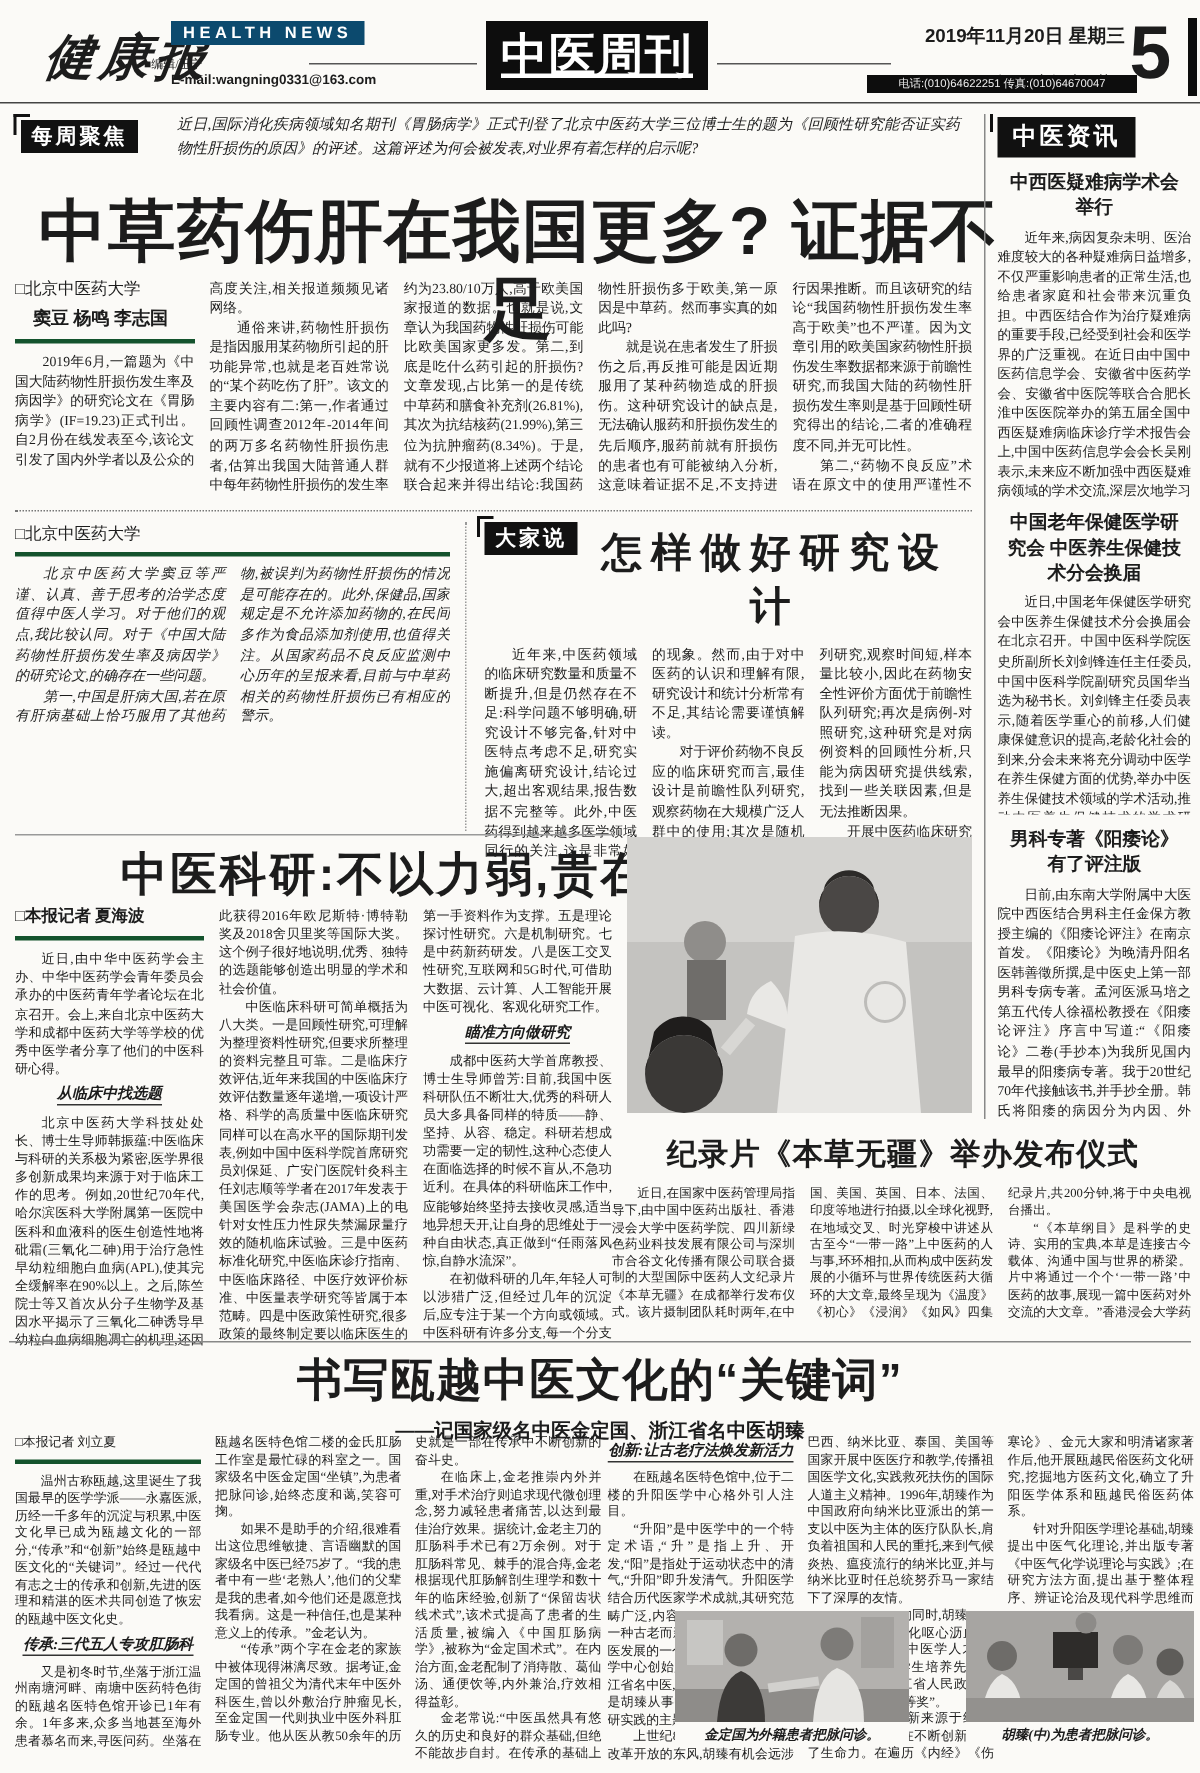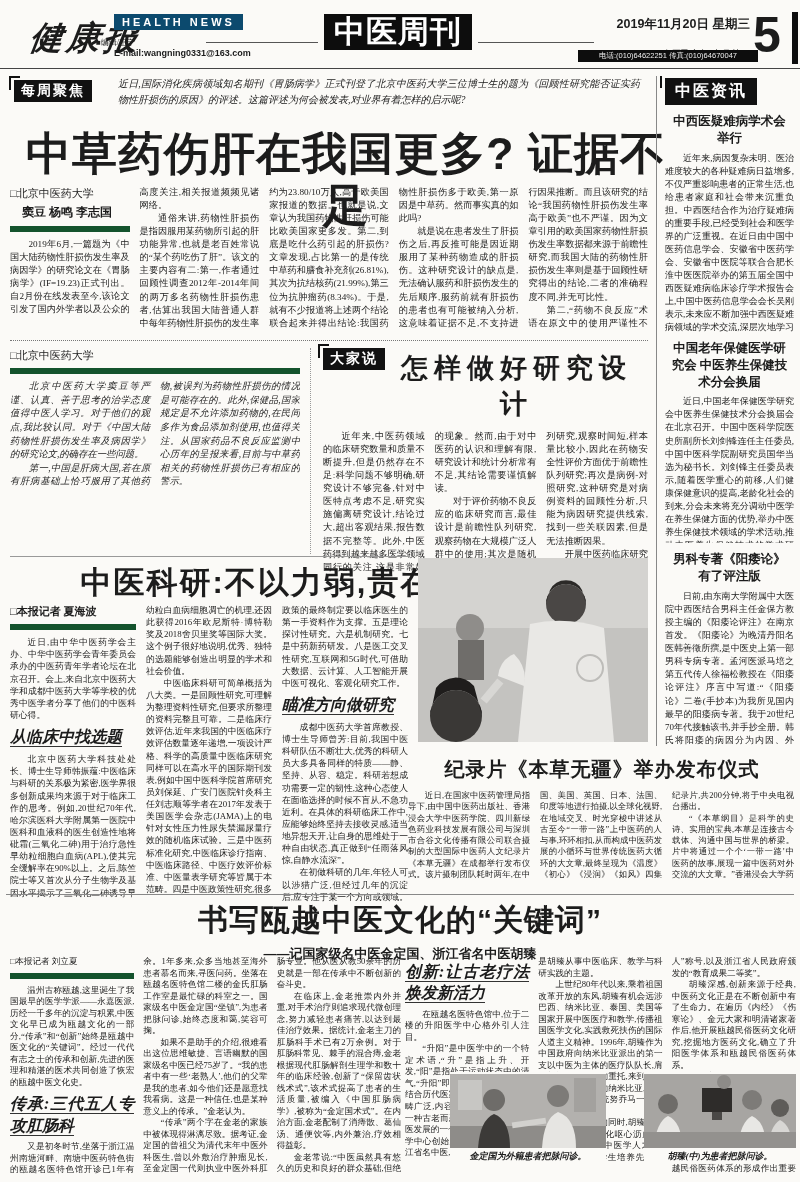--- a/index.html
+++ b/index.html
@@ -9,45 +9,45 @@
   
   .mh-rule{position:absolute;left:0;top:68px;width:800px;border-top:1px solid #444;}
   .paper-name{position:absolute;left:30px;top:16px;font-size:33px;font-weight:bold;font-style:italic;
               letter-spacing:4px;transform:skewX(-8deg);}
   .mh-en{position:absolute;left:114px;top:14px;background:#0c4a6e;color:#fff;
          font-family:"Liberation Sans",sans-serif;font-weight:bold;font-size:11px;
          padding:2px 8px;letter-spacing:3px;}
   .mh-editor{position:absolute;left:96px;top:37px;font-size:8px;}
   .mh-email{position:absolute;left:114px;top:48px;font-size:9px;font-weight:bold;
             font-family:"Liberation Sans",sans-serif;}
-  .mh-logo{position:absolute;left:324px;top:14px;width:148px;height:36px;background:#0d0d0d;
+  .mh-logo{position:absolute;left:324px;top:14px;width:148px;height:46px;background:#0d0d0d;
            color:#fff;display:flex;align-items:center;justify-content:center;
-           font-size:31px;font-weight:900;letter-spacing:1px;font-family:"Liberation Sans",sans-serif;}
+           font-size:31px;font-weight:900;letter-spacing:1px;font-family:"Liberation Sans",sans-serif;text-decoration:underline;}
   .mh-line-l{position:absolute;left:206px;top:42px;width:112px;border-top:1px solid #555;}
   .mh-line-r{position:absolute;left:478px;top:42px;width:116px;border-top:1px solid #555;}
   .mh-date{position:absolute;left:560px;top:16px;width:190px;text-align:right;
            font-family:"Liberation Sans",sans-serif;}
   .mh-date .d1{font-size:12.5px;font-weight:bold;}
   .mh-date .d2{font-size:9.5px;margin-top:15px;}
   .mh-contact{position:absolute;left:578px;top:50px;width:180px;background:#0d0d0d;color:#eee;
               font-size:7.5px;text-align:center;padding:1px 0;font-family:"Liberation Sans",sans-serif;}
   .mh-page{position:absolute;left:753px;top:10px;font-size:50px;font-weight:900;line-height:1;
            font-family:"Liberation Sans",sans-serif;}
   .mh-bar{position:absolute;left:792px;top:12px;width:6px;height:52px;background:#0d0d0d;}
   
   .badge{display:inline-block;background:#111;color:#fff;font-weight:bold;font-size:14px;
          padding:2px 7px;letter-spacing:2px;font-family:"Liberation Sans",sans-serif;position:relative;}
   .badge:before{content:"";position:absolute;left:-5px;top:-4px;width:9px;height:12px;
                 border-left:2px solid #111;border-top:2px solid #111;}
   .jtext{text-align:justify;}
   .jtext p{margin:0;text-indent:2em;}
-  .byline-box{text-indent:0 !important;border-bottom:6px solid #14532d;padding-bottom:5px;margin-bottom:6px;}
+  .byline-box{text-indent:0 !important;border-bottom:3px solid #14532d;padding-bottom:5px;margin-bottom:6px;}
   .byline-box .org{font-size:11px;}
   .byline-box .auth{font-size:12px;font-weight:bold;margin-top:2px;padding-left:1em;}
-  .subhead{font-weight:bold;font-style:italic;font-size:16px;margin:5px 0;
+  .subhead{font-weight:bold;font-style:italic;text-align:center;font-size:10px;margin:5px 0;
            text-indent:0 !important;}
   .subhead span{border-bottom:1px solid #333;padding-bottom:1px;}
   
   .focus-badge{position:absolute;left:14px;top:80px;}
   .focus-intro{position:absolute;left:118px;top:76px;width:522px;font-size:10px;line-height:1.55;
                font-style:italic;text-align:justify;}
   .headline1{position:absolute;left:10px;top:112px;width:640px;text-align:center;
              font-family:"Liberation Sans",sans-serif;font-weight:900;font-size:45px;
              letter-spacing:1px;line-height:1.15;}
   .art1-body{position:absolute;left:10px;top:186px;width:638px;height:148px;overflow:hidden;

